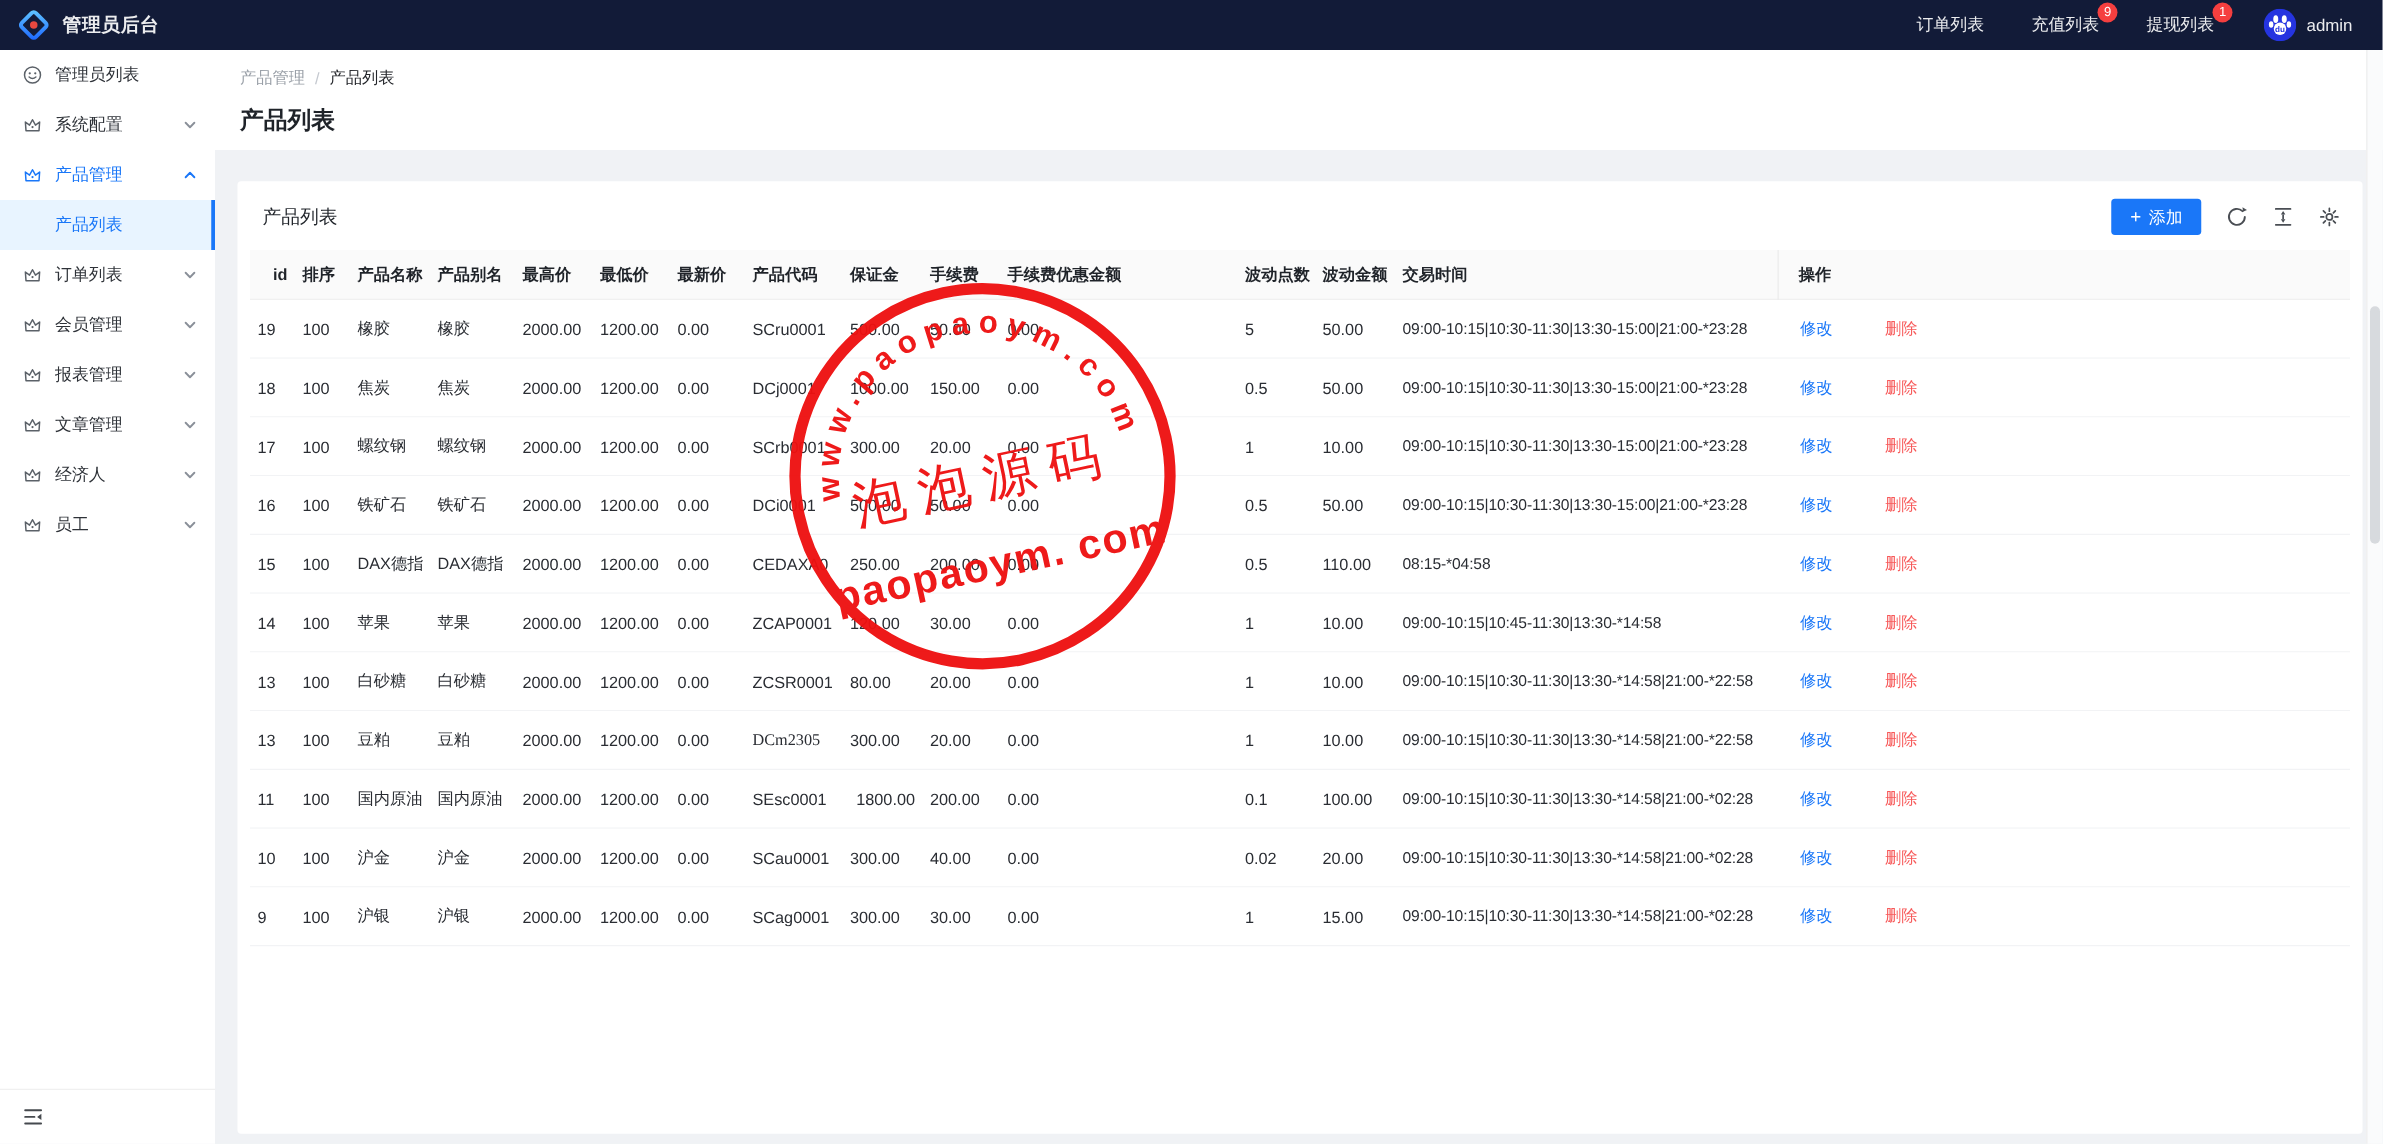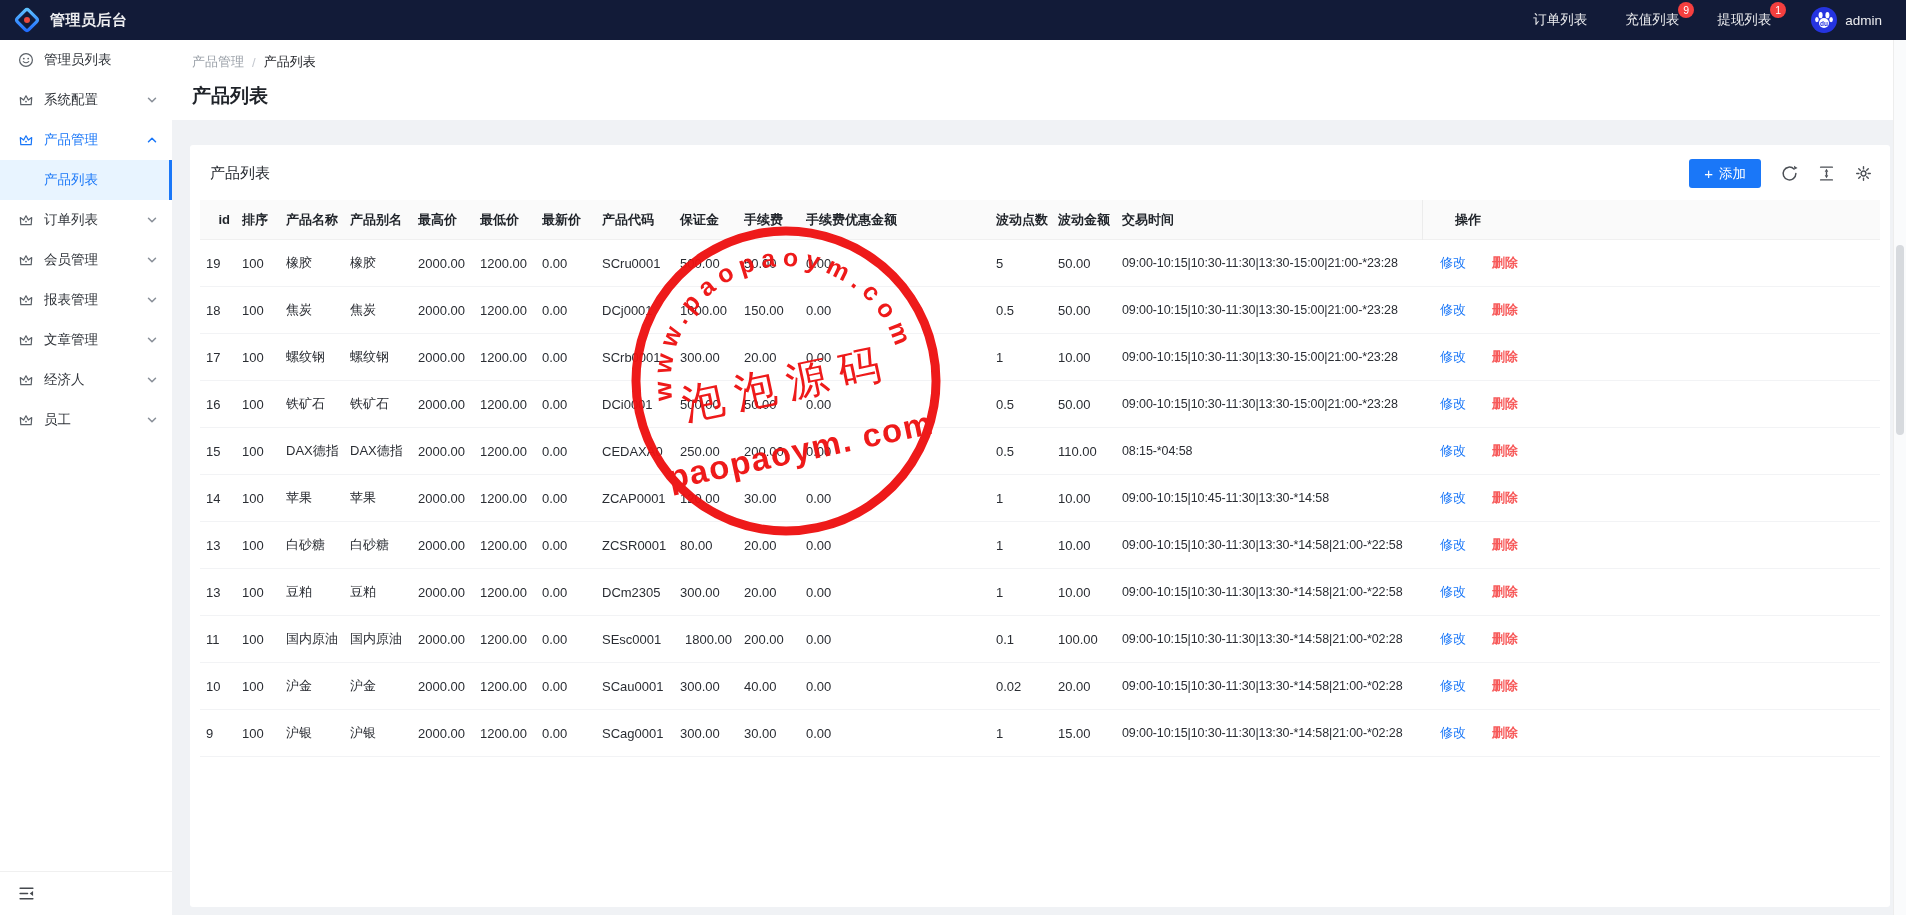--- a/index.html
+++ b/index.html
@@ -62,24 +62,24 @@
   
   .table { margin:0 10px; }
   .tr { display:flex; align-items:center; }
   .thead .tr { background:#fafafa; height:40px; border-bottom:1px solid #f0f0f0; }
   .th { font-size:13px; font-weight:600; color:#1f2329; }
   .tbody .tr { height:47px; border-bottom:1px solid #f2f3f5; background:#fff; }
   .td, .th { flex:0 0 auto; padding:0 6px; white-space:nowrap; overflow:hidden; }
   .td { font-size:13px; color:#2a2d33; }
   .td.time { font-size:12.5px; letter-spacing:-.1px; }
   .th.op-head { border-left:1px solid #ececec; height:40px; display:flex;
-    align-items:center; padding-left:32px; }
-  .td.op-cell { display:flex; gap:26px; padding-left:18px;text-align:center; }
+    align-items:center; padding-left:16px; }
+  .td.op-cell { display:flex; gap:42px; padding-left:18px;text-align:center; }
   .link-edit { color:var(--accent); cursor:pointer; }
-  .link-del { color:var(--danger); cursor:pointer;font-weight:bold; }
+  .link-del { color:var(--danger); cursor:pointer; }
 
   
   .watermark { position:absolute; left:616px; top:211px; width:340px; height:340px;
     color:var(--watermark); transform:rotate(-12deg); opacity:.96;
     pointer-events:none; z-index:30; }
 
   
   .scrollbar { position:absolute; top:40px; right:0; bottom:0; width:13px;
     background:#fafbfc; border-left:1px solid #ededed; z-index:60; }
   .scroll-thumb { position:absolute; top:205px; left:2px; width:8px; height:190px;
@@ -466,21 +466,21 @@
             </div>
           </div>
           <div class="tr">
             <div class="td" style="width: 36px;">13</div>
             <div class="td" style="width: 44px;">100</div>
             <div class="td" style="width: 64px;">豆粕</div>
             <div class="td" style="width: 68px;">豆粕</div>
             <div class="td" style="width: 62px;">2000.00</div>
             <div class="td" style="width: 62px;">1200.00</div>
             <div class="td" style="width: 60px;">0.00</div>
-            <div class="td" style="width: 78px;">DCm2305</div>
+            <div class="td" style="width: 78px; font-family: Liberation Serif, serif;">DCm2305</div>
             <div class="td" style="width: 64px;">300.00</div>
             <div class="td" style="width: 62px;">20.00</div>
             <div class="td" style="width: 190px;">0.00</div>
             <div class="td" style="width: 62px;">1</div>
             <div class="td" style="width: 64px;">10.00</div>
             <div class="td time" style="width: 306px;">09:00-10:15|10:30-11:30|13:30-*14:58|21:00-*22:58</div>
             <div class="td op-cell" style="width: 458px;">
               <span class="link-edit">修改</span>
               <span class="link-del">删除</span>
             </div>

